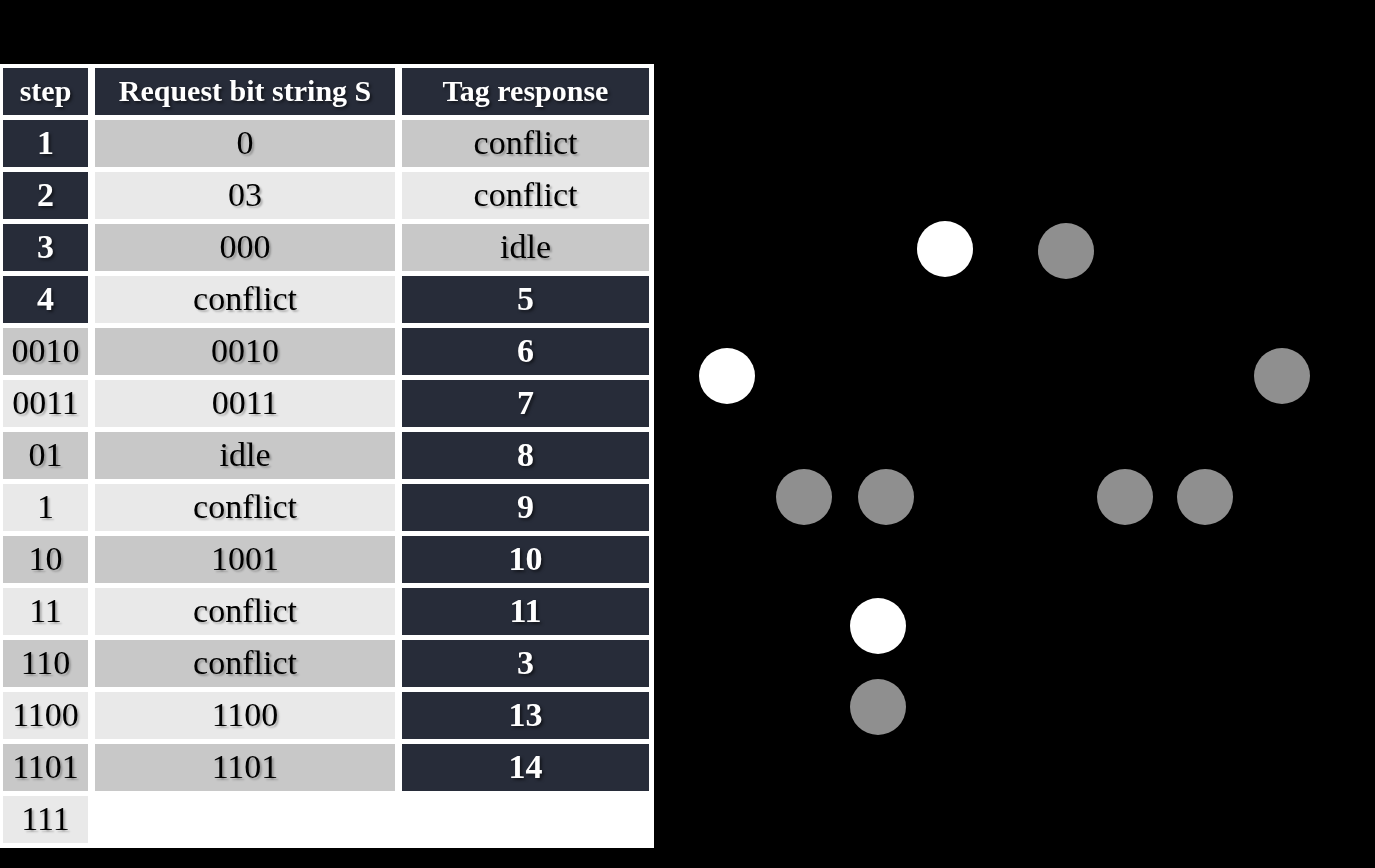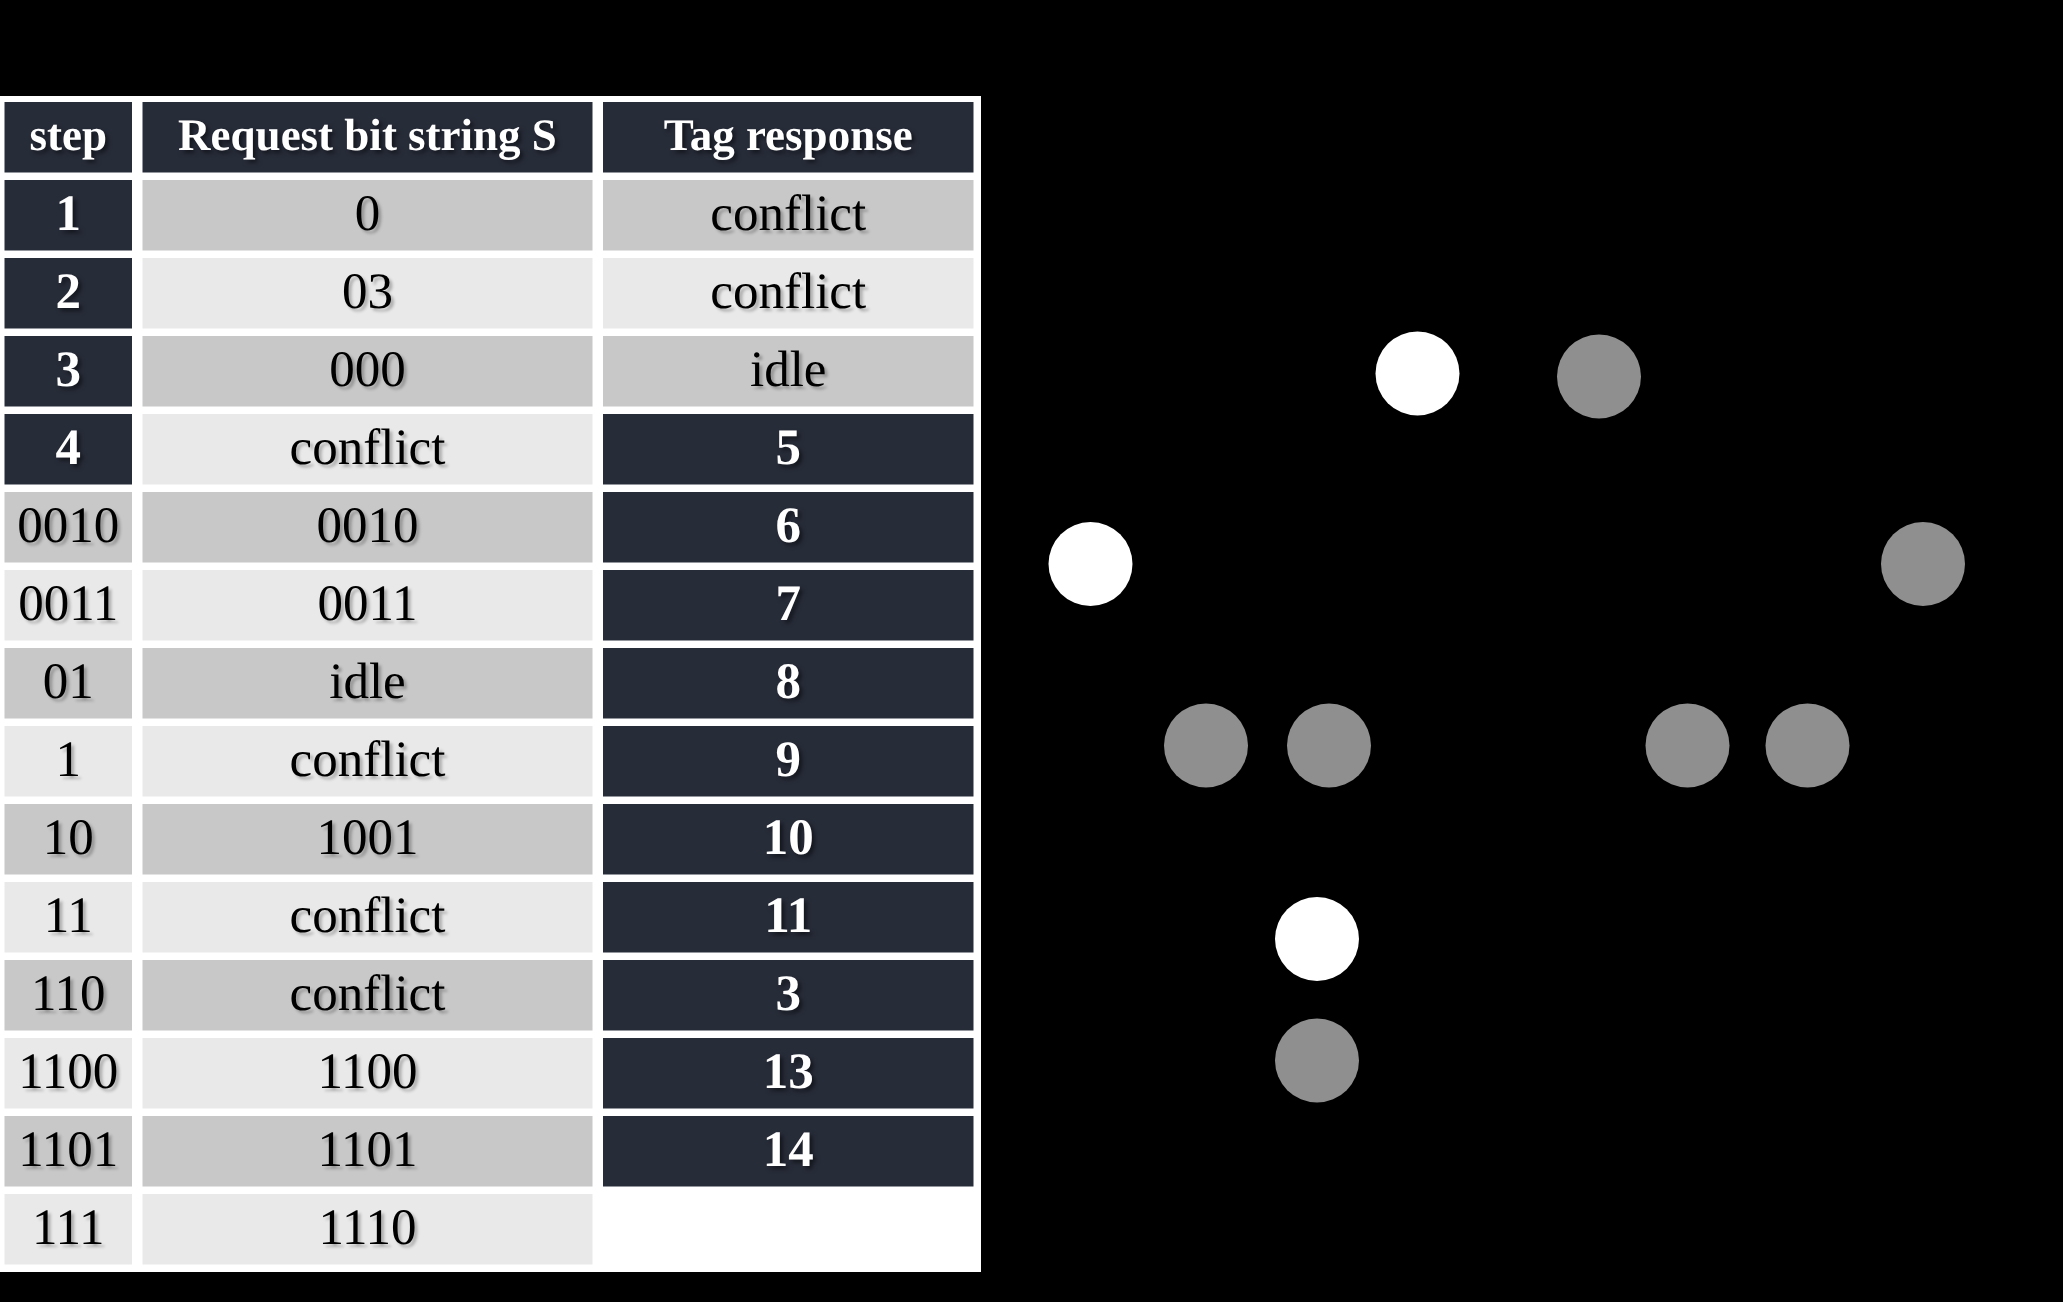--- a/index.html
+++ b/index.html
@@ -106,21 +106,20 @@
         <div class="cell data odd">110</div>
         <div class="cell data odd">conflict</div>
         <div class="cell step">3</div>
         <div class="cell data even">1100</div>
         <div class="cell data even">1100</div>
         <div class="cell step">13</div>
         <div class="cell data odd">1101</div>
         <div class="cell data odd">1101</div>
         <div class="cell step">14</div>
         <div class="cell data even">111</div>
-        <div class="cell data even">1110</div>
       </div>
   </div>
   <div class="tree-panel" id="tree-panel">
       <div class="node white" style="left: 917px; top: 221px; width: 56px; height: 56px;"></div>
       <div class="node gray" style="left: 1038px; top: 223px; width: 56px; height: 56px;"></div>
       <div class="node white" style="left: 699px; top: 348px; width: 56px; height: 56px;"></div>
       <div class="node gray" style="left: 1254px; top: 348px; width: 56px; height: 56px;"></div>
       <div class="node gray" style="left: 776px; top: 469px; width: 56px; height: 56px;"></div>
       <div class="node gray" style="left: 858px; top: 469px; width: 56px; height: 56px;"></div>
       <div class="node gray" style="left: 1097px; top: 469px; width: 56px; height: 56px;"></div>

